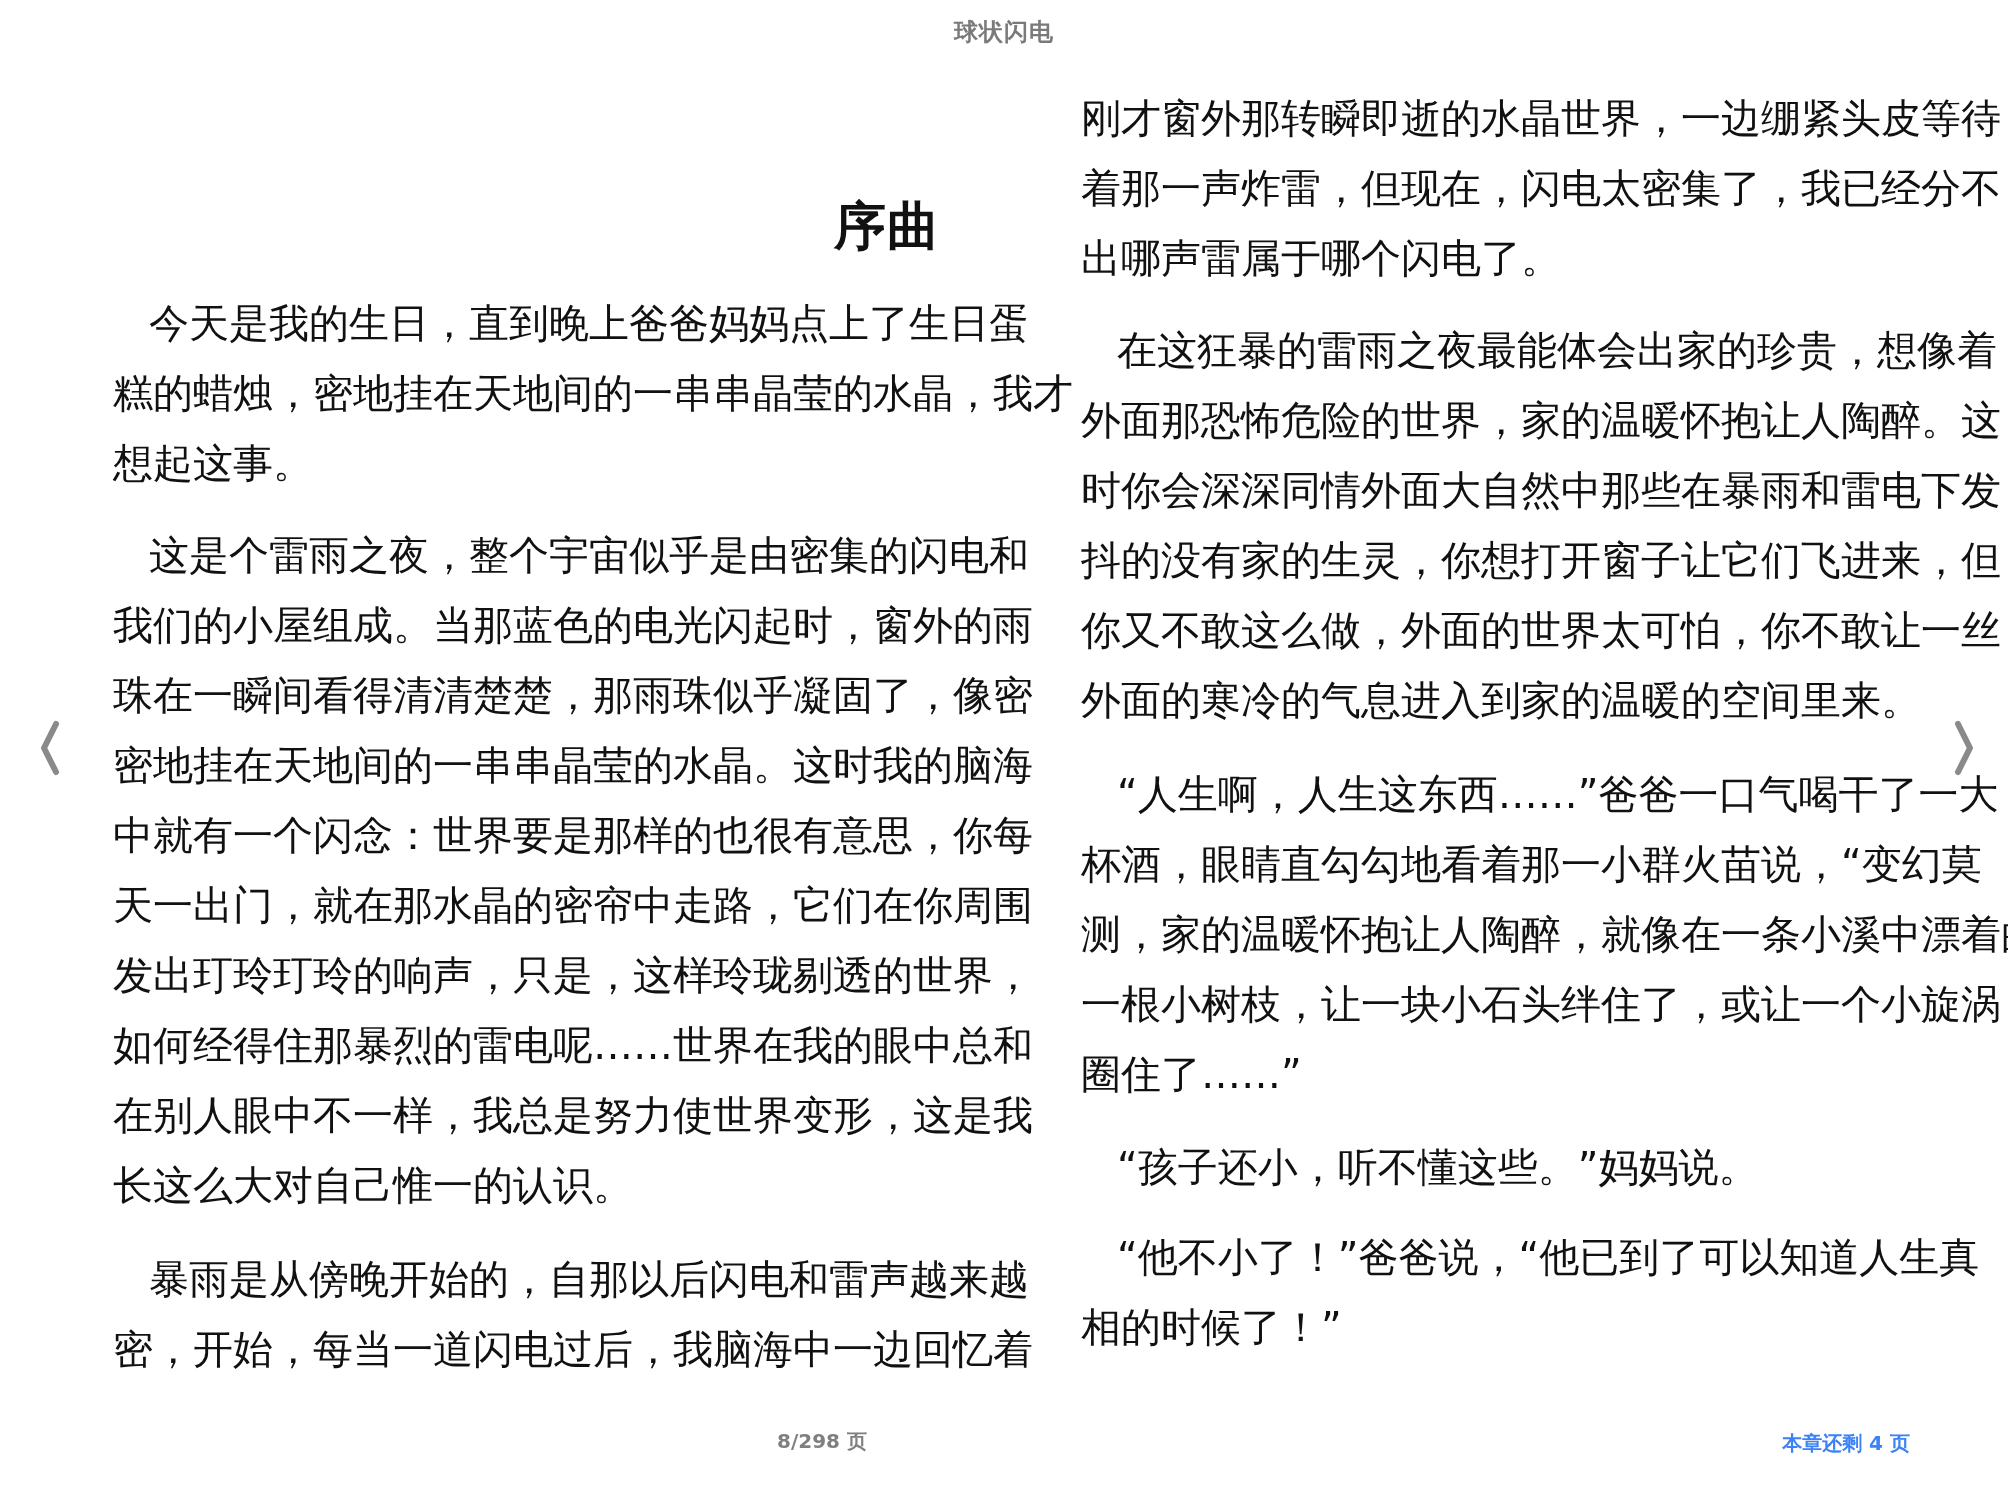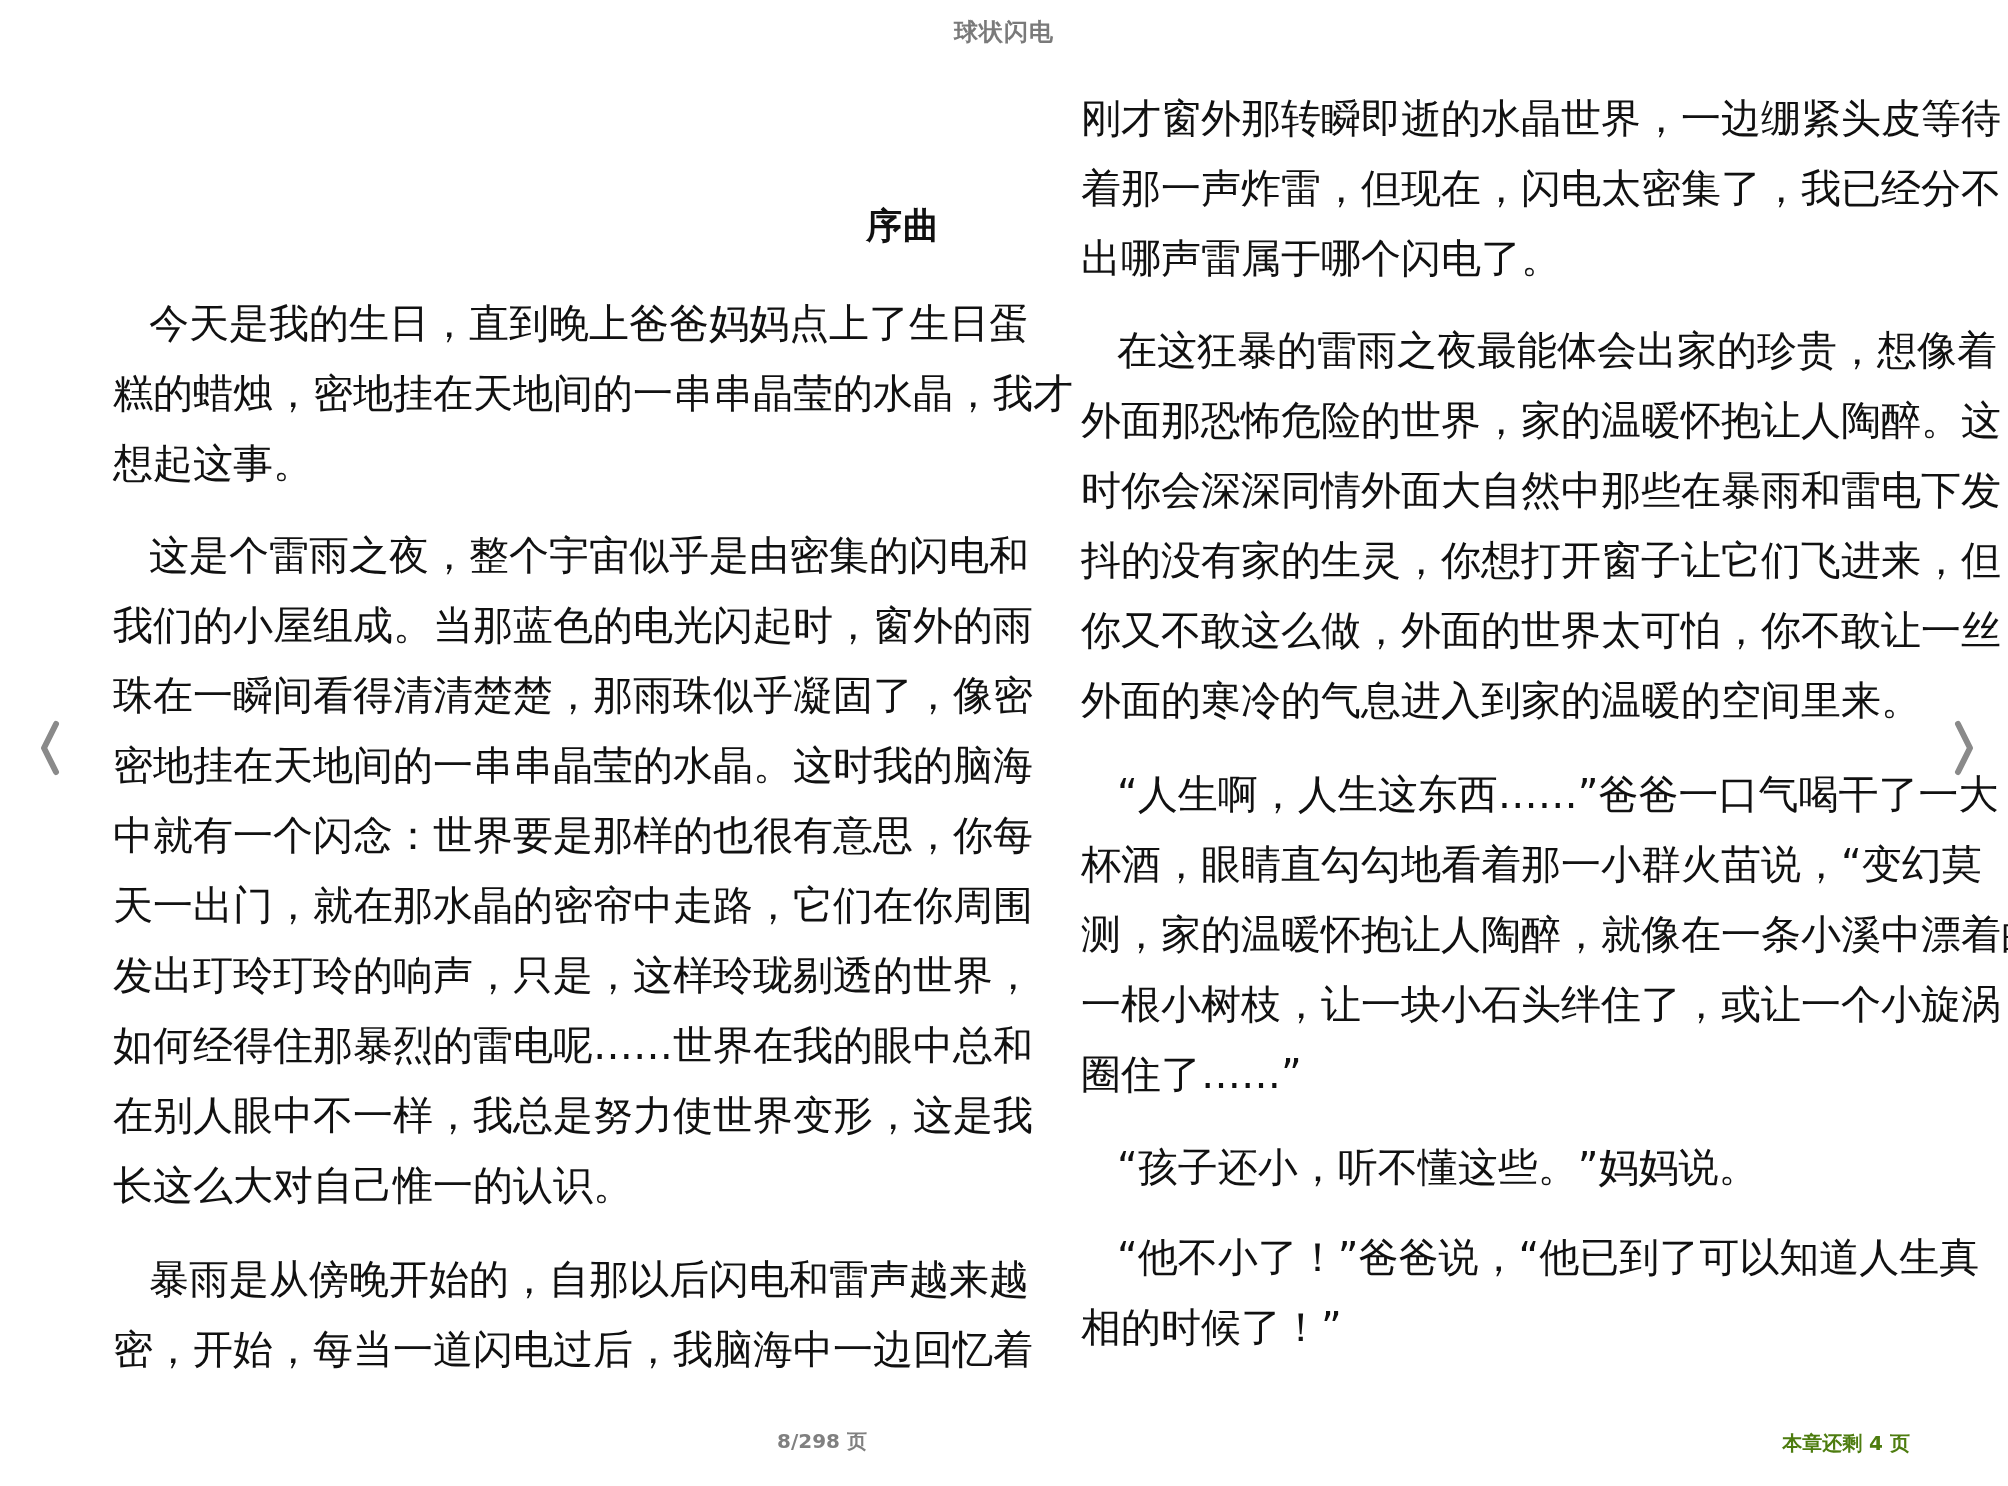--- a/index.html
+++ b/index.html
@@ -58,21 +58,21 @@
   .column.left .line { width: 827px; }
   .column.right .line { width: 824px; }
   .line.indent { left: 36px; }
   .column.left .line.indent { width: 791px; }
   .column.right .line.indent { width: 788px; }
   .line.last { text-align-last: left; }
 
   .chapter-title {
     position: absolute;
     right: 0;
-    font-size: 36px;
+    font-size: 52px;
     font-weight: bold;
     line-height: 60px;
     color: #111;
     letter-spacing: 1px;
   }
 
   .footer-page {
     position: absolute;
     top: 1426px;
     left: 0;
@@ -82,21 +82,21 @@
     font-weight: bold;
     color: #808080;
     line-height: 30px;
   }
   .footer-remaining {
     position: absolute;
     top: 1428px;
     right: 98px;
     font-size: 20px;
     font-weight: bold;
-    color: #4d7c0f;
+    color: #3b82f6;
     line-height: 30px;
   }
 </style>
 </head>
 <body>
 
 <div class="book-title">球状闪电</div>
 
 <div class="page-nav prev">
   <svg width="40" height="64" viewBox="0 0 40 64">

